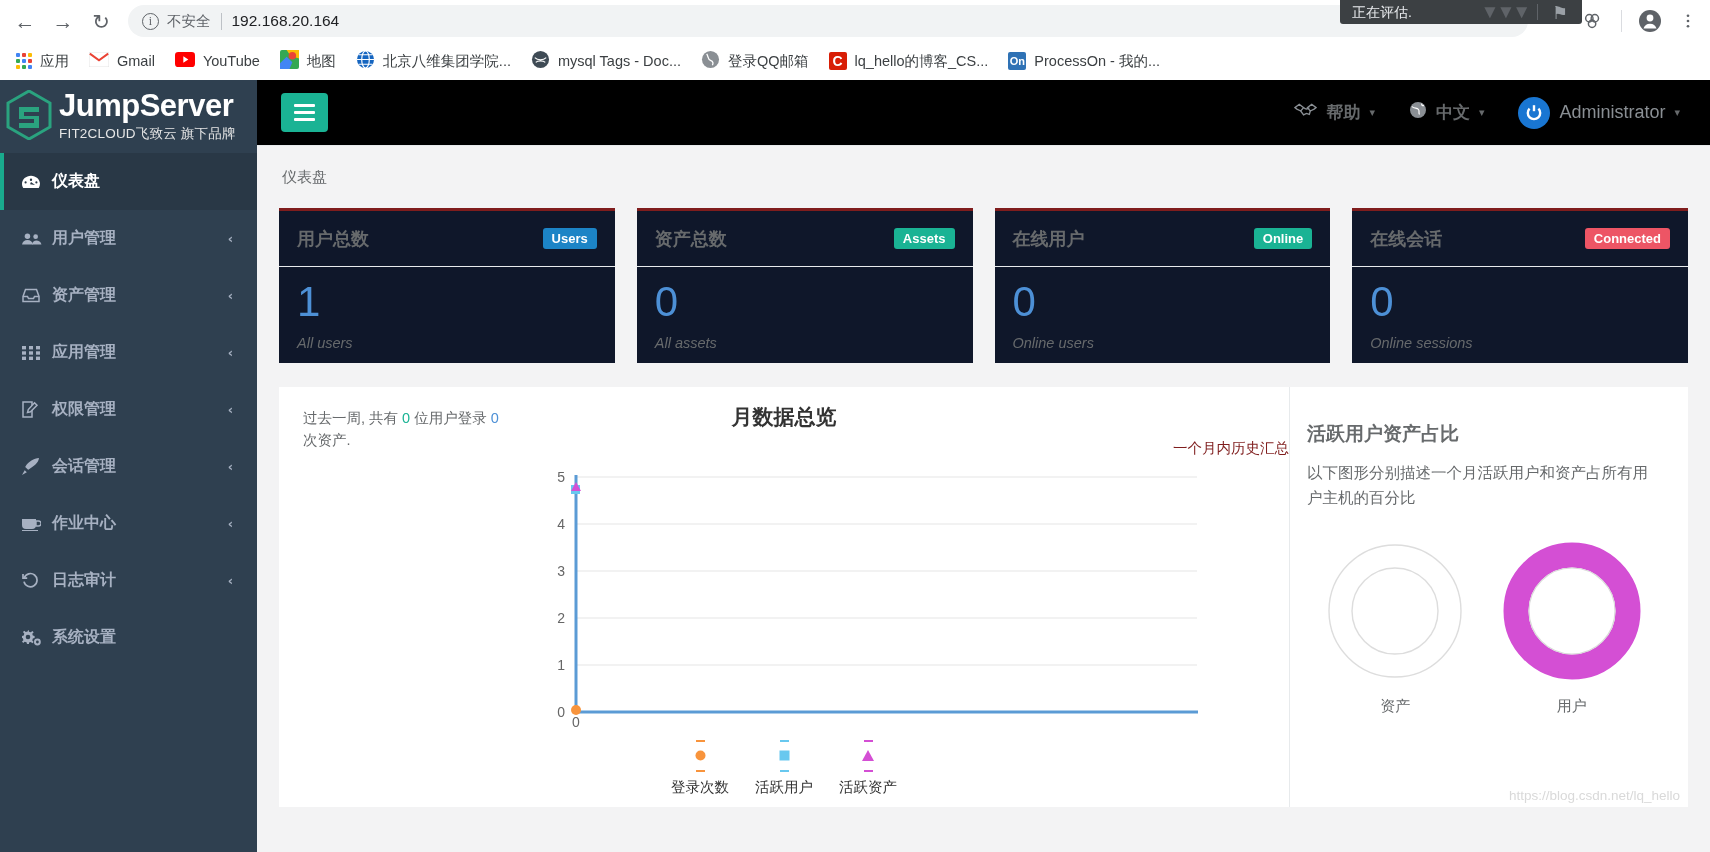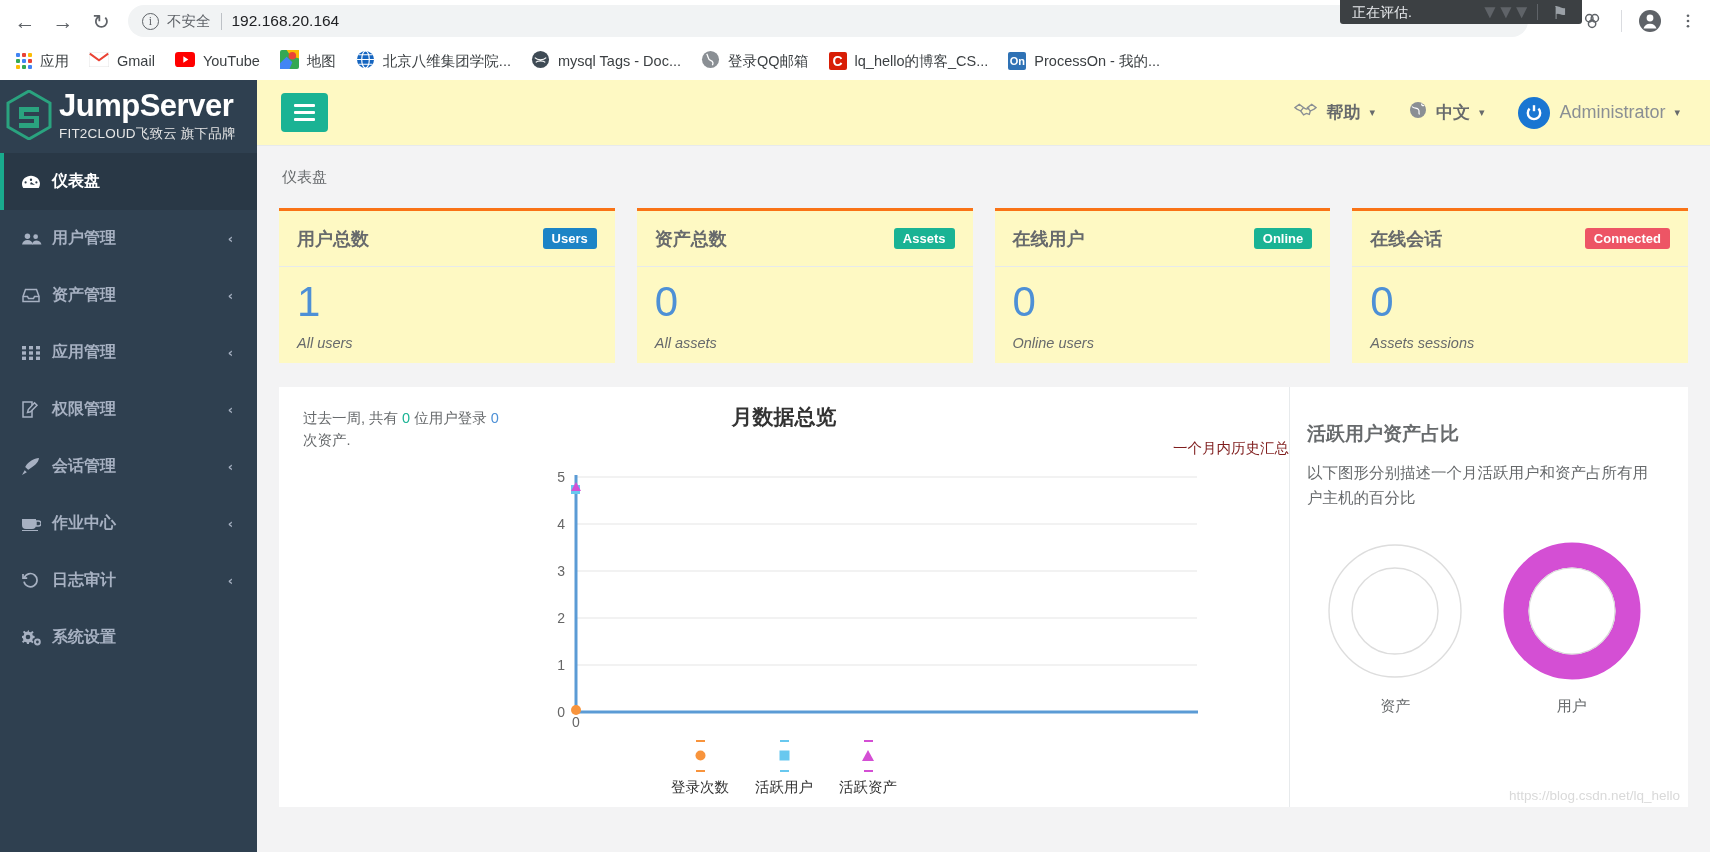--- a/index.html
+++ b/index.html
@@ -220,21 +220,21 @@
 
   
   .content {
     position: absolute;
     left: 257px; top: 0;
     width: 1453px; height: 772px;
     background: #f3f3f4;
   }
   .topbar {
     height: 66px;
-    background: #fef9c3;
+    background: #000000;
     border-bottom: 1px solid #e7eaec;
     display: flex;
     align-items: center;
     padding: 0 30px 0 24px;
     position: relative;
   }
   .hamburger {
     width: 47px; height: 39px;
     background: #1ab394;
     border-radius: 4px;
@@ -279,22 +279,22 @@
   }
   .crumb { font-size: 15px; color: #676a6c; }
 
   
   .cards {
     display: flex;
     gap: 22px;
     padding: 0 22px;
   }
   .card {
-    background: #fef9c3;
-    border-top: 3px solid #f97316;
+    background: #0f172a;
+    border-top: 3px solid #7f1d1d;
     flex: 1;
     height: 155px;
     position: relative;
   }
   .card-head {
     height: 56px;
     border-bottom: 1px solid #e7eaec;
     display: flex;
     align-items: center;
     padding: 0 18px;
@@ -777,21 +777,21 @@
         </div>
       </div>
 
       <div class="card">
         <div class="card-head">
           <span class="card-title">在线会话</span>
           <span class="badge" style="background:#ed5565">Connected</span>
         </div>
         <div class="card-body">
           <div class="card-num">0</div>
-          <div class="card-sub">Assets sessions</div>
+          <div class="card-sub">Online sessions</div>
         </div>
       </div>
     </div>
 
     <div class="panel">
 
       <div class="chart-col">
 
         <div class="weekly-note">
           <span>过去一周, 共有 </span><span class="n-teal">0</span><span> 位用户登录 </span><span class="n-blue">0</span><span> 次资产.</span>

